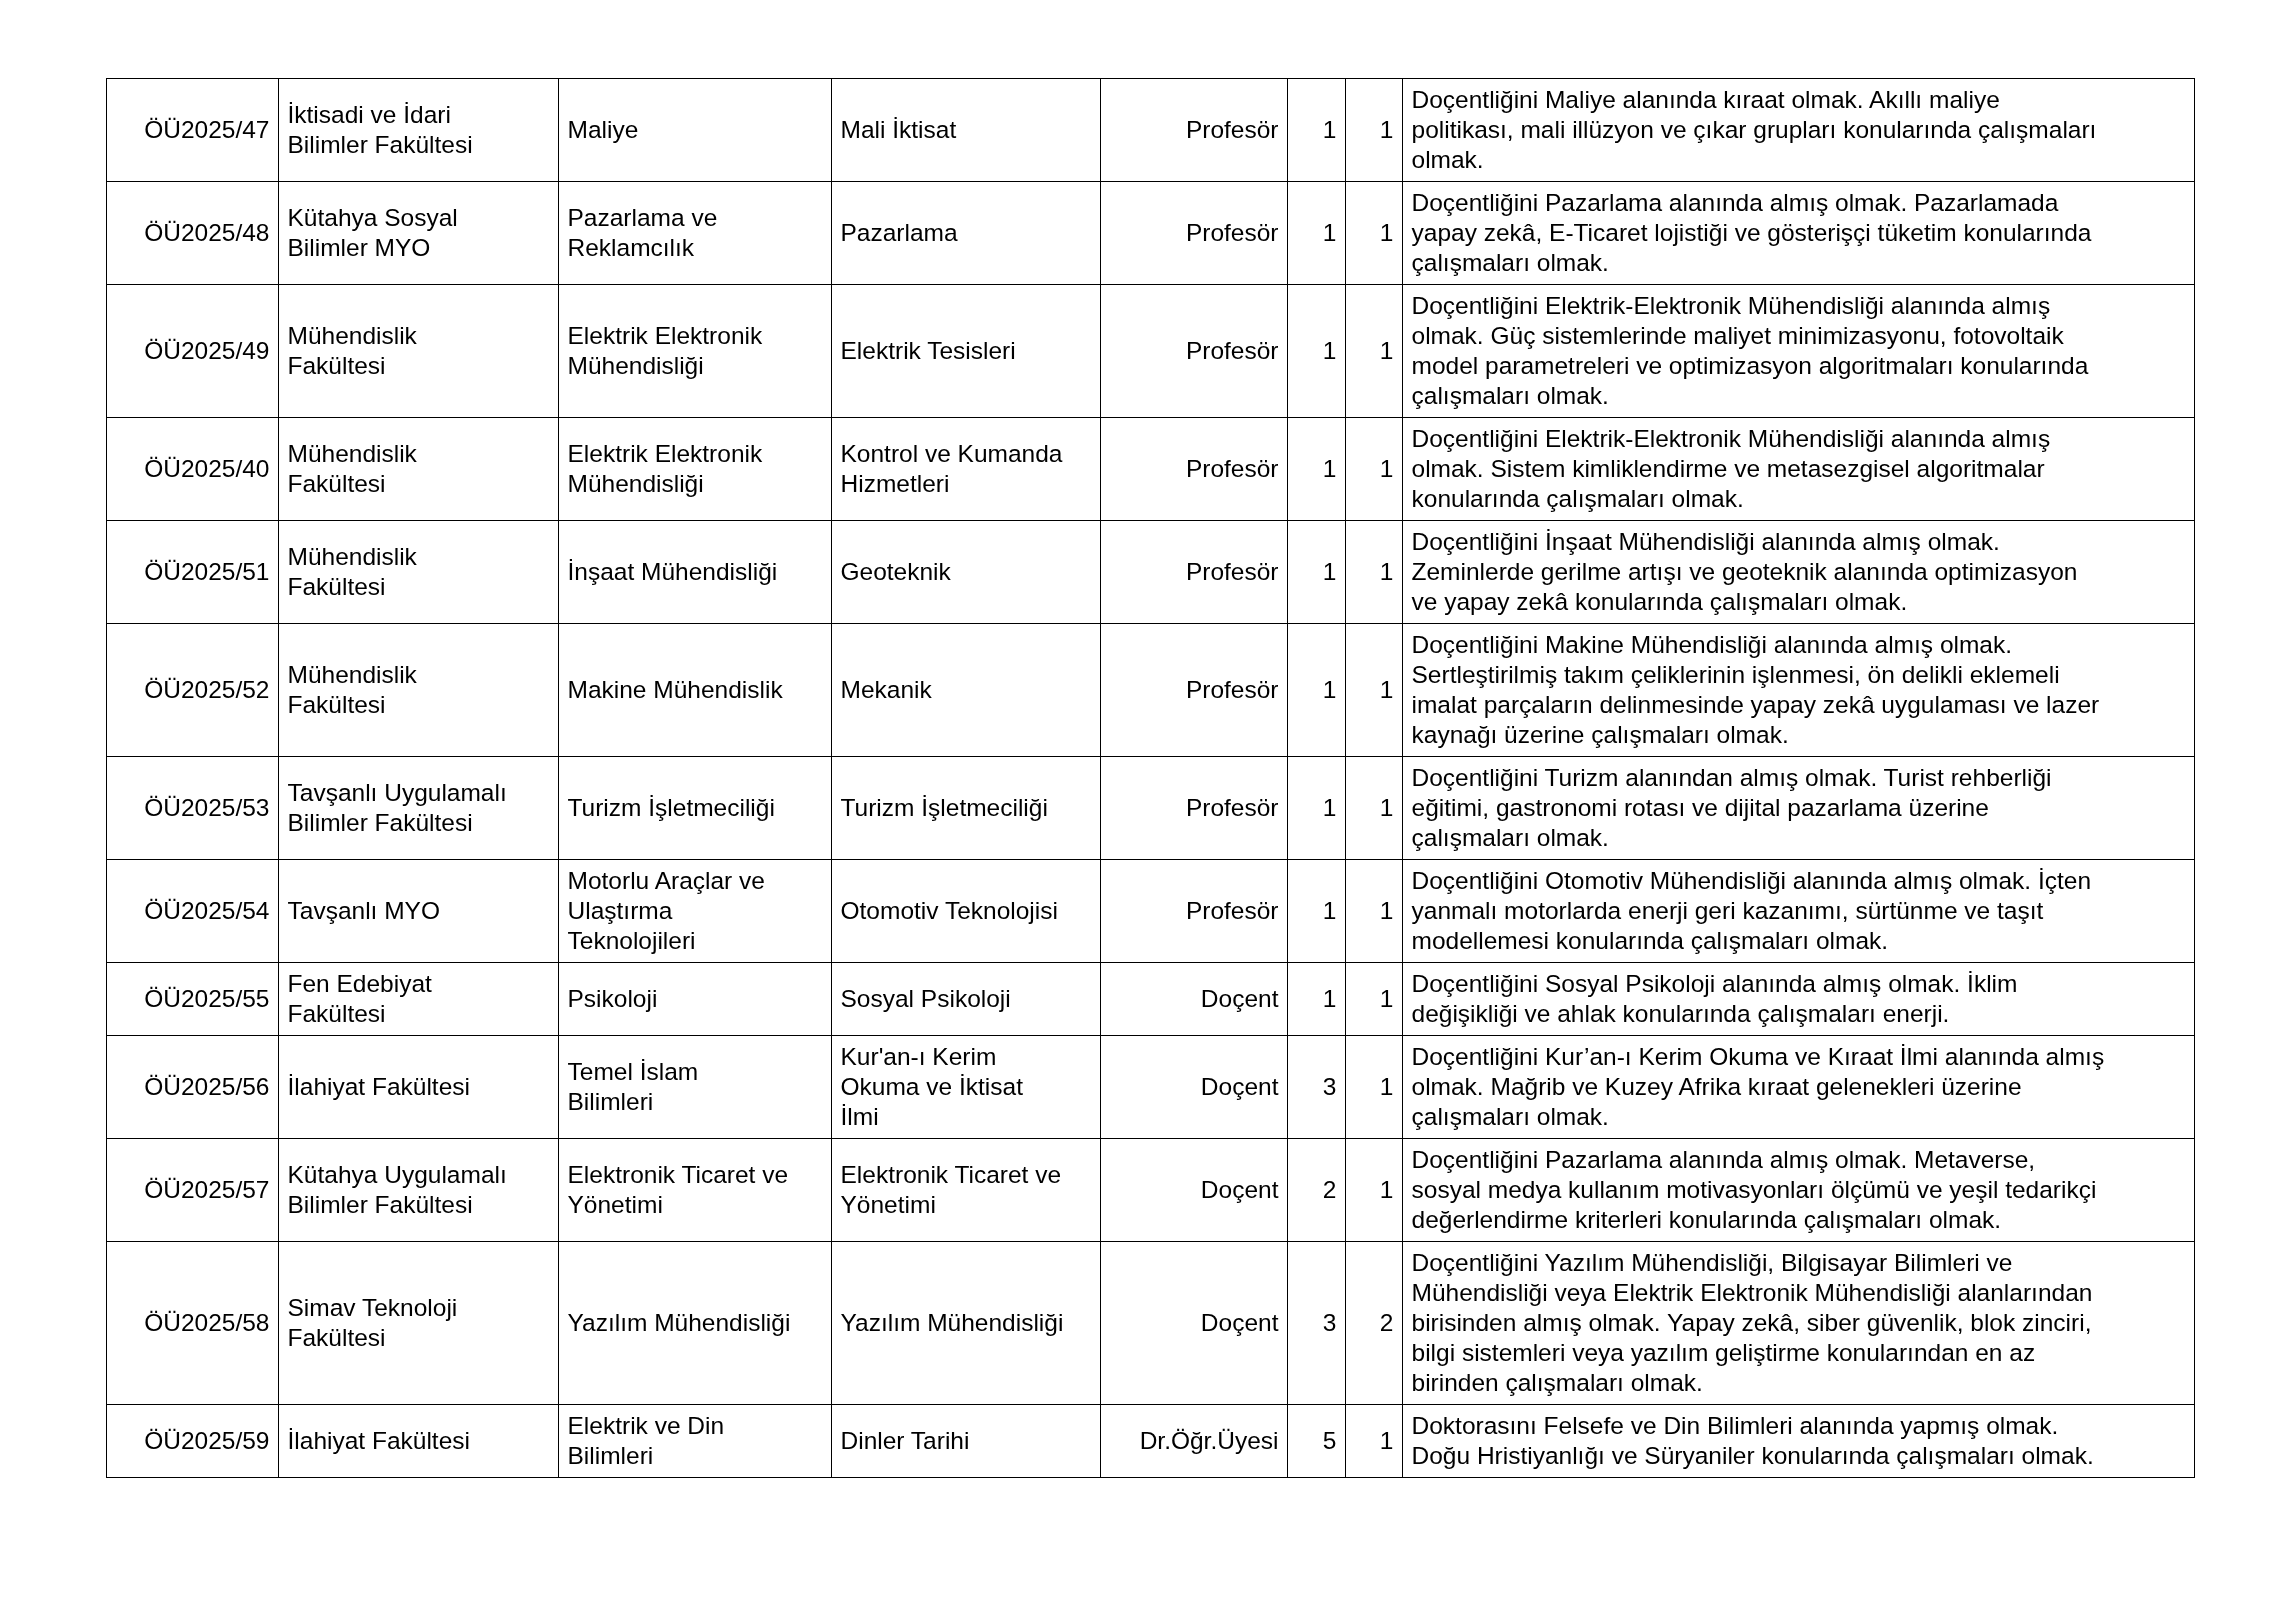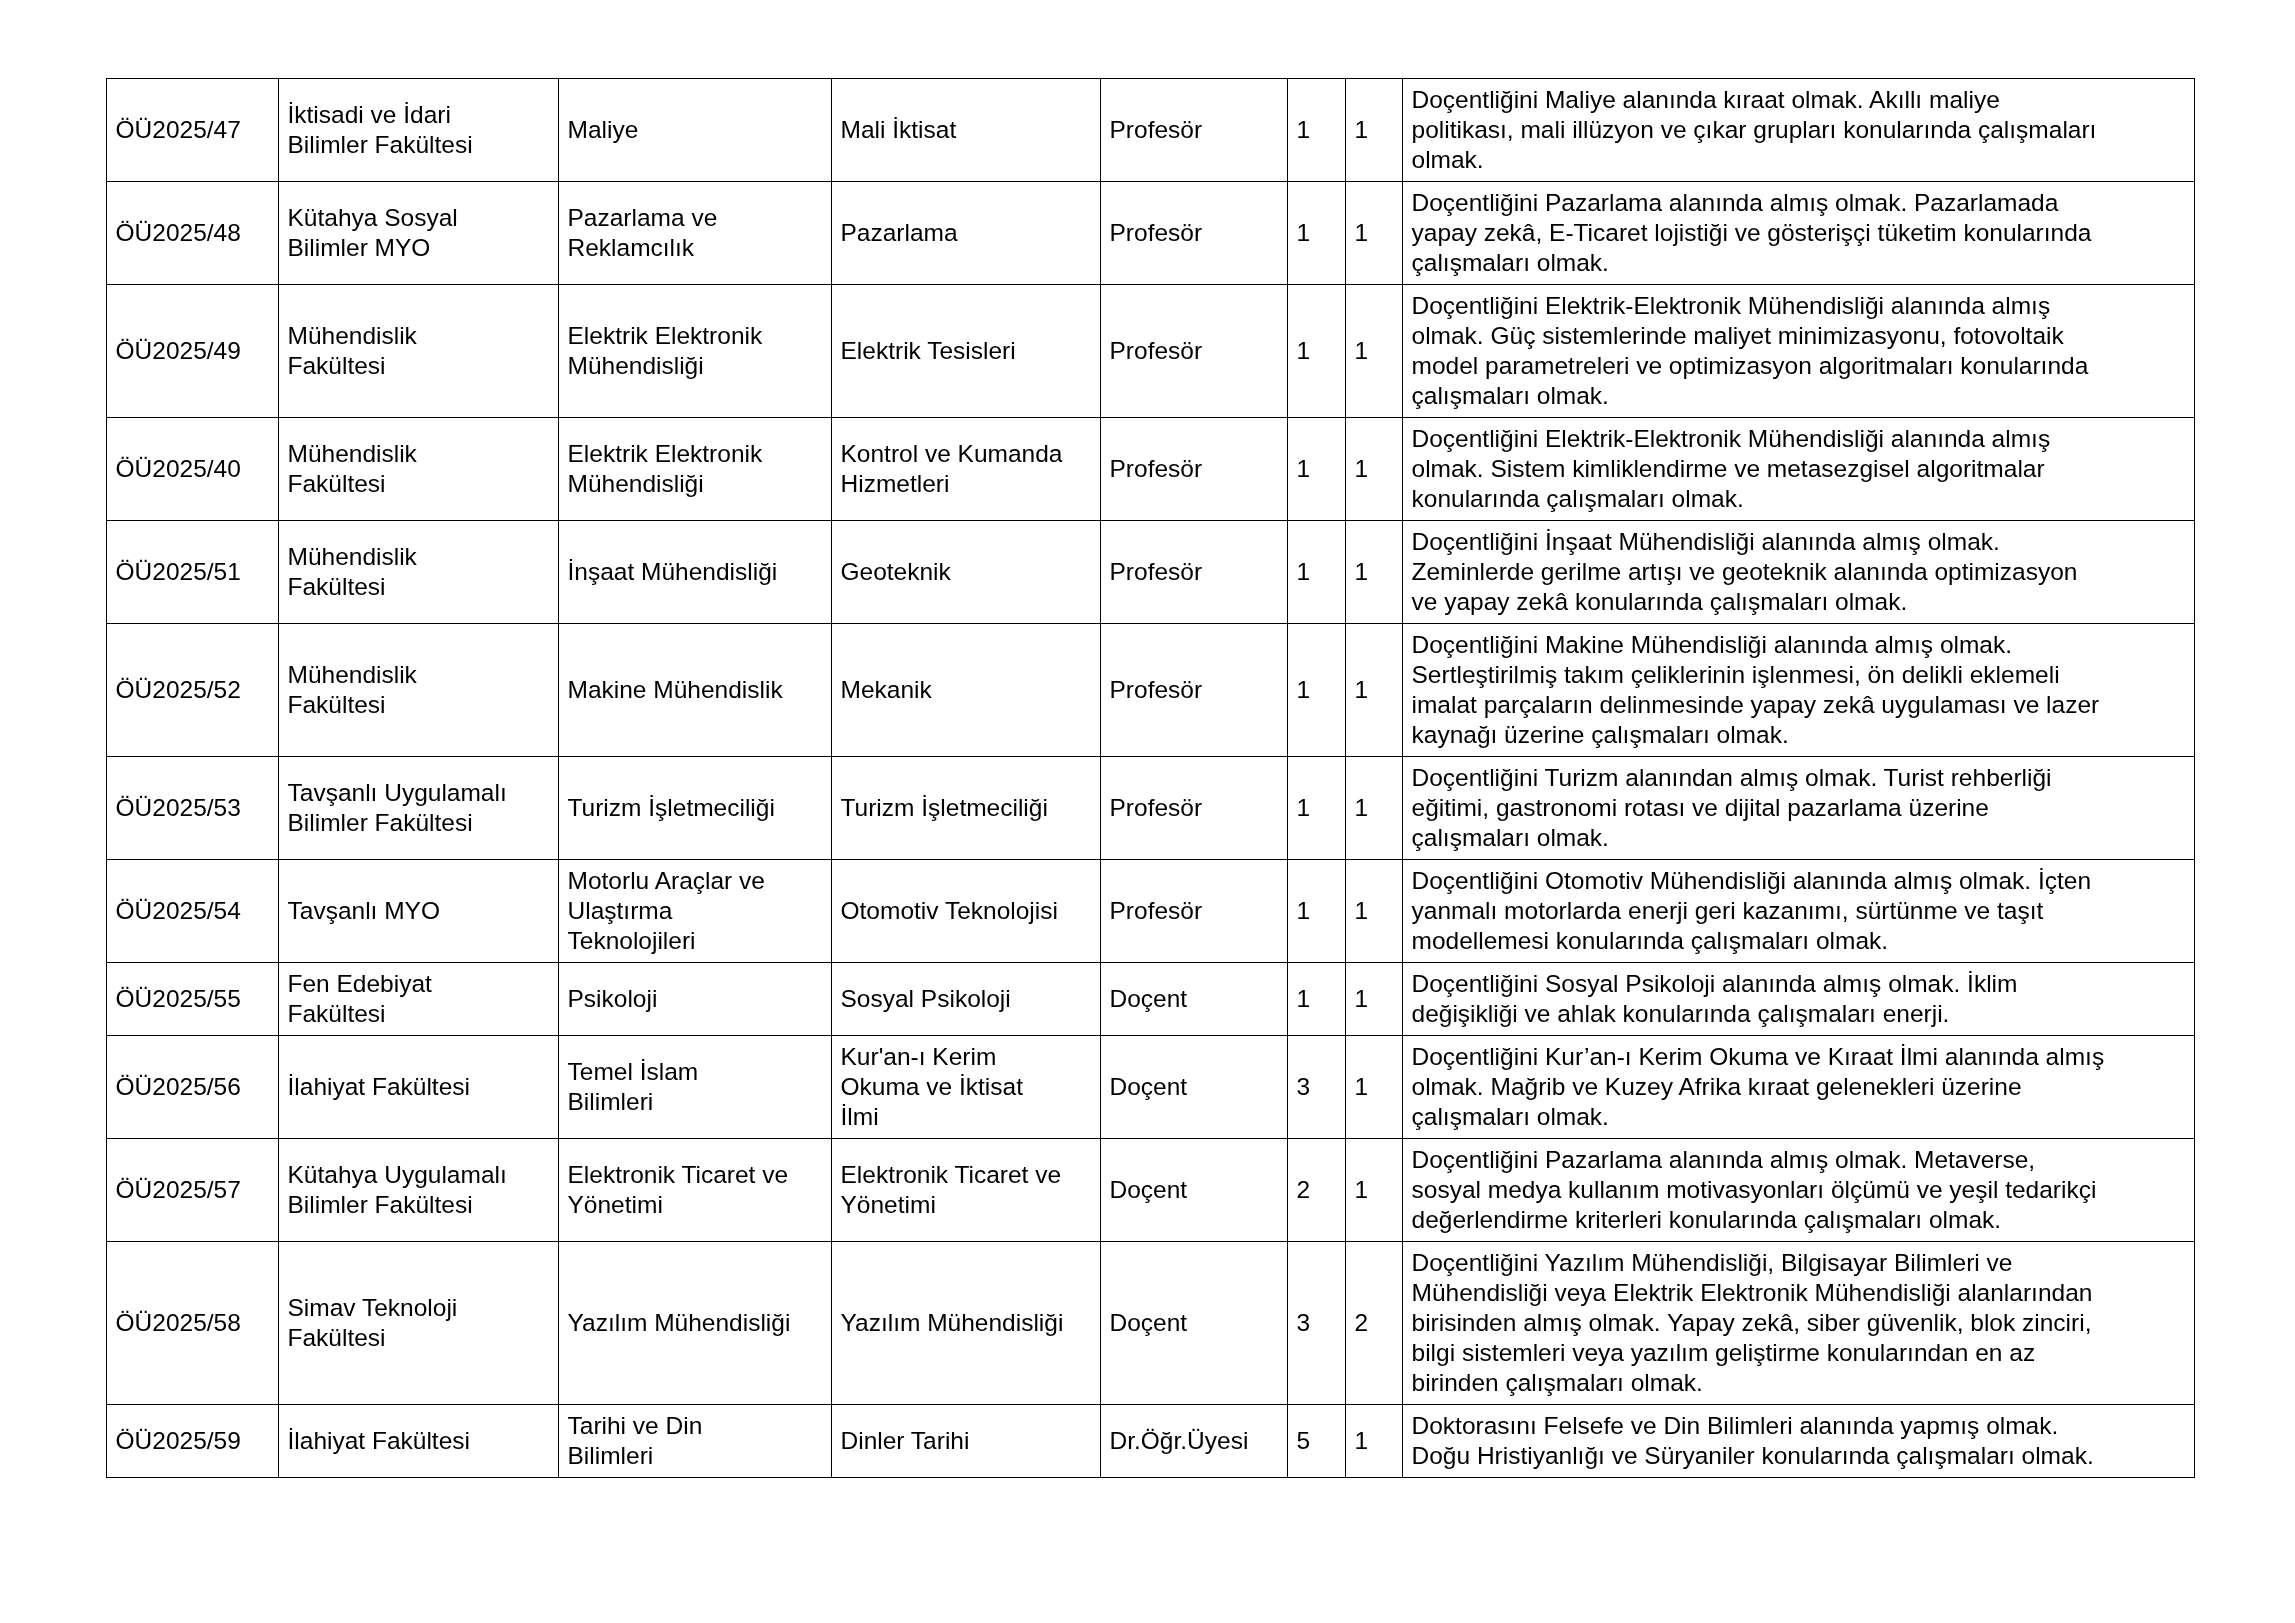--- a/index.html
+++ b/index.html
@@ -29,21 +29,21 @@
     border: 1.7px solid #000000;
     padding: 6px 8.5px;
     vertical-align: middle;
     font-size: 24.5px;
     line-height: 30px;
     white-space: pre-line;
     overflow: hidden;
     text-align: left;
   }
   table.positions td.c {
-    text-align: left;
+    text-align: right;
   }
   col.col-code  { width: 172px; }
   col.col-fac   { width: 280px; }
   col.col-dept  { width: 273px; }
   col.col-prog  { width: 269px; }
   col.col-title { width: 187px; }
   col.col-n1    { width: 58px; }
   col.col-n2    { width: 57px; }
   col.col-desc  { width: 792px; }
 </style>
@@ -227,21 +227,21 @@
         <td class="c">2</td>
         <td>Doçentliğini Yazılım Mühendisliği, Bilgisayar Bilimleri ve
 Mühendisliği veya Elektrik Elektronik Mühendisliği alanlarından
 birisinden almış olmak. Yapay zekâ, siber güvenlik, blok zinciri,
 bilgi sistemleri veya yazılım geliştirme konularından en az
 birinden çalışmaları olmak.</td>
       </tr>
       <tr>
         <td class="c">ÖÜ2025/59</td>
         <td>İlahiyat Fakültesi</td>
-        <td>Tarihi ve Din
+        <td>Elektrik ve Din
 Bilimleri</td>
         <td>Dinler Tarihi</td>
         <td class="c">Dr.Öğr.Üyesi</td>
         <td class="c">5</td>
         <td class="c">1</td>
         <td>Doktorasını Felsefe ve Din Bilimleri alanında yapmış olmak.
 Doğu Hristiyanlığı ve Süryaniler konularında çalışmaları olmak.</td>
       </tr>
     </tbody>
   </table>

